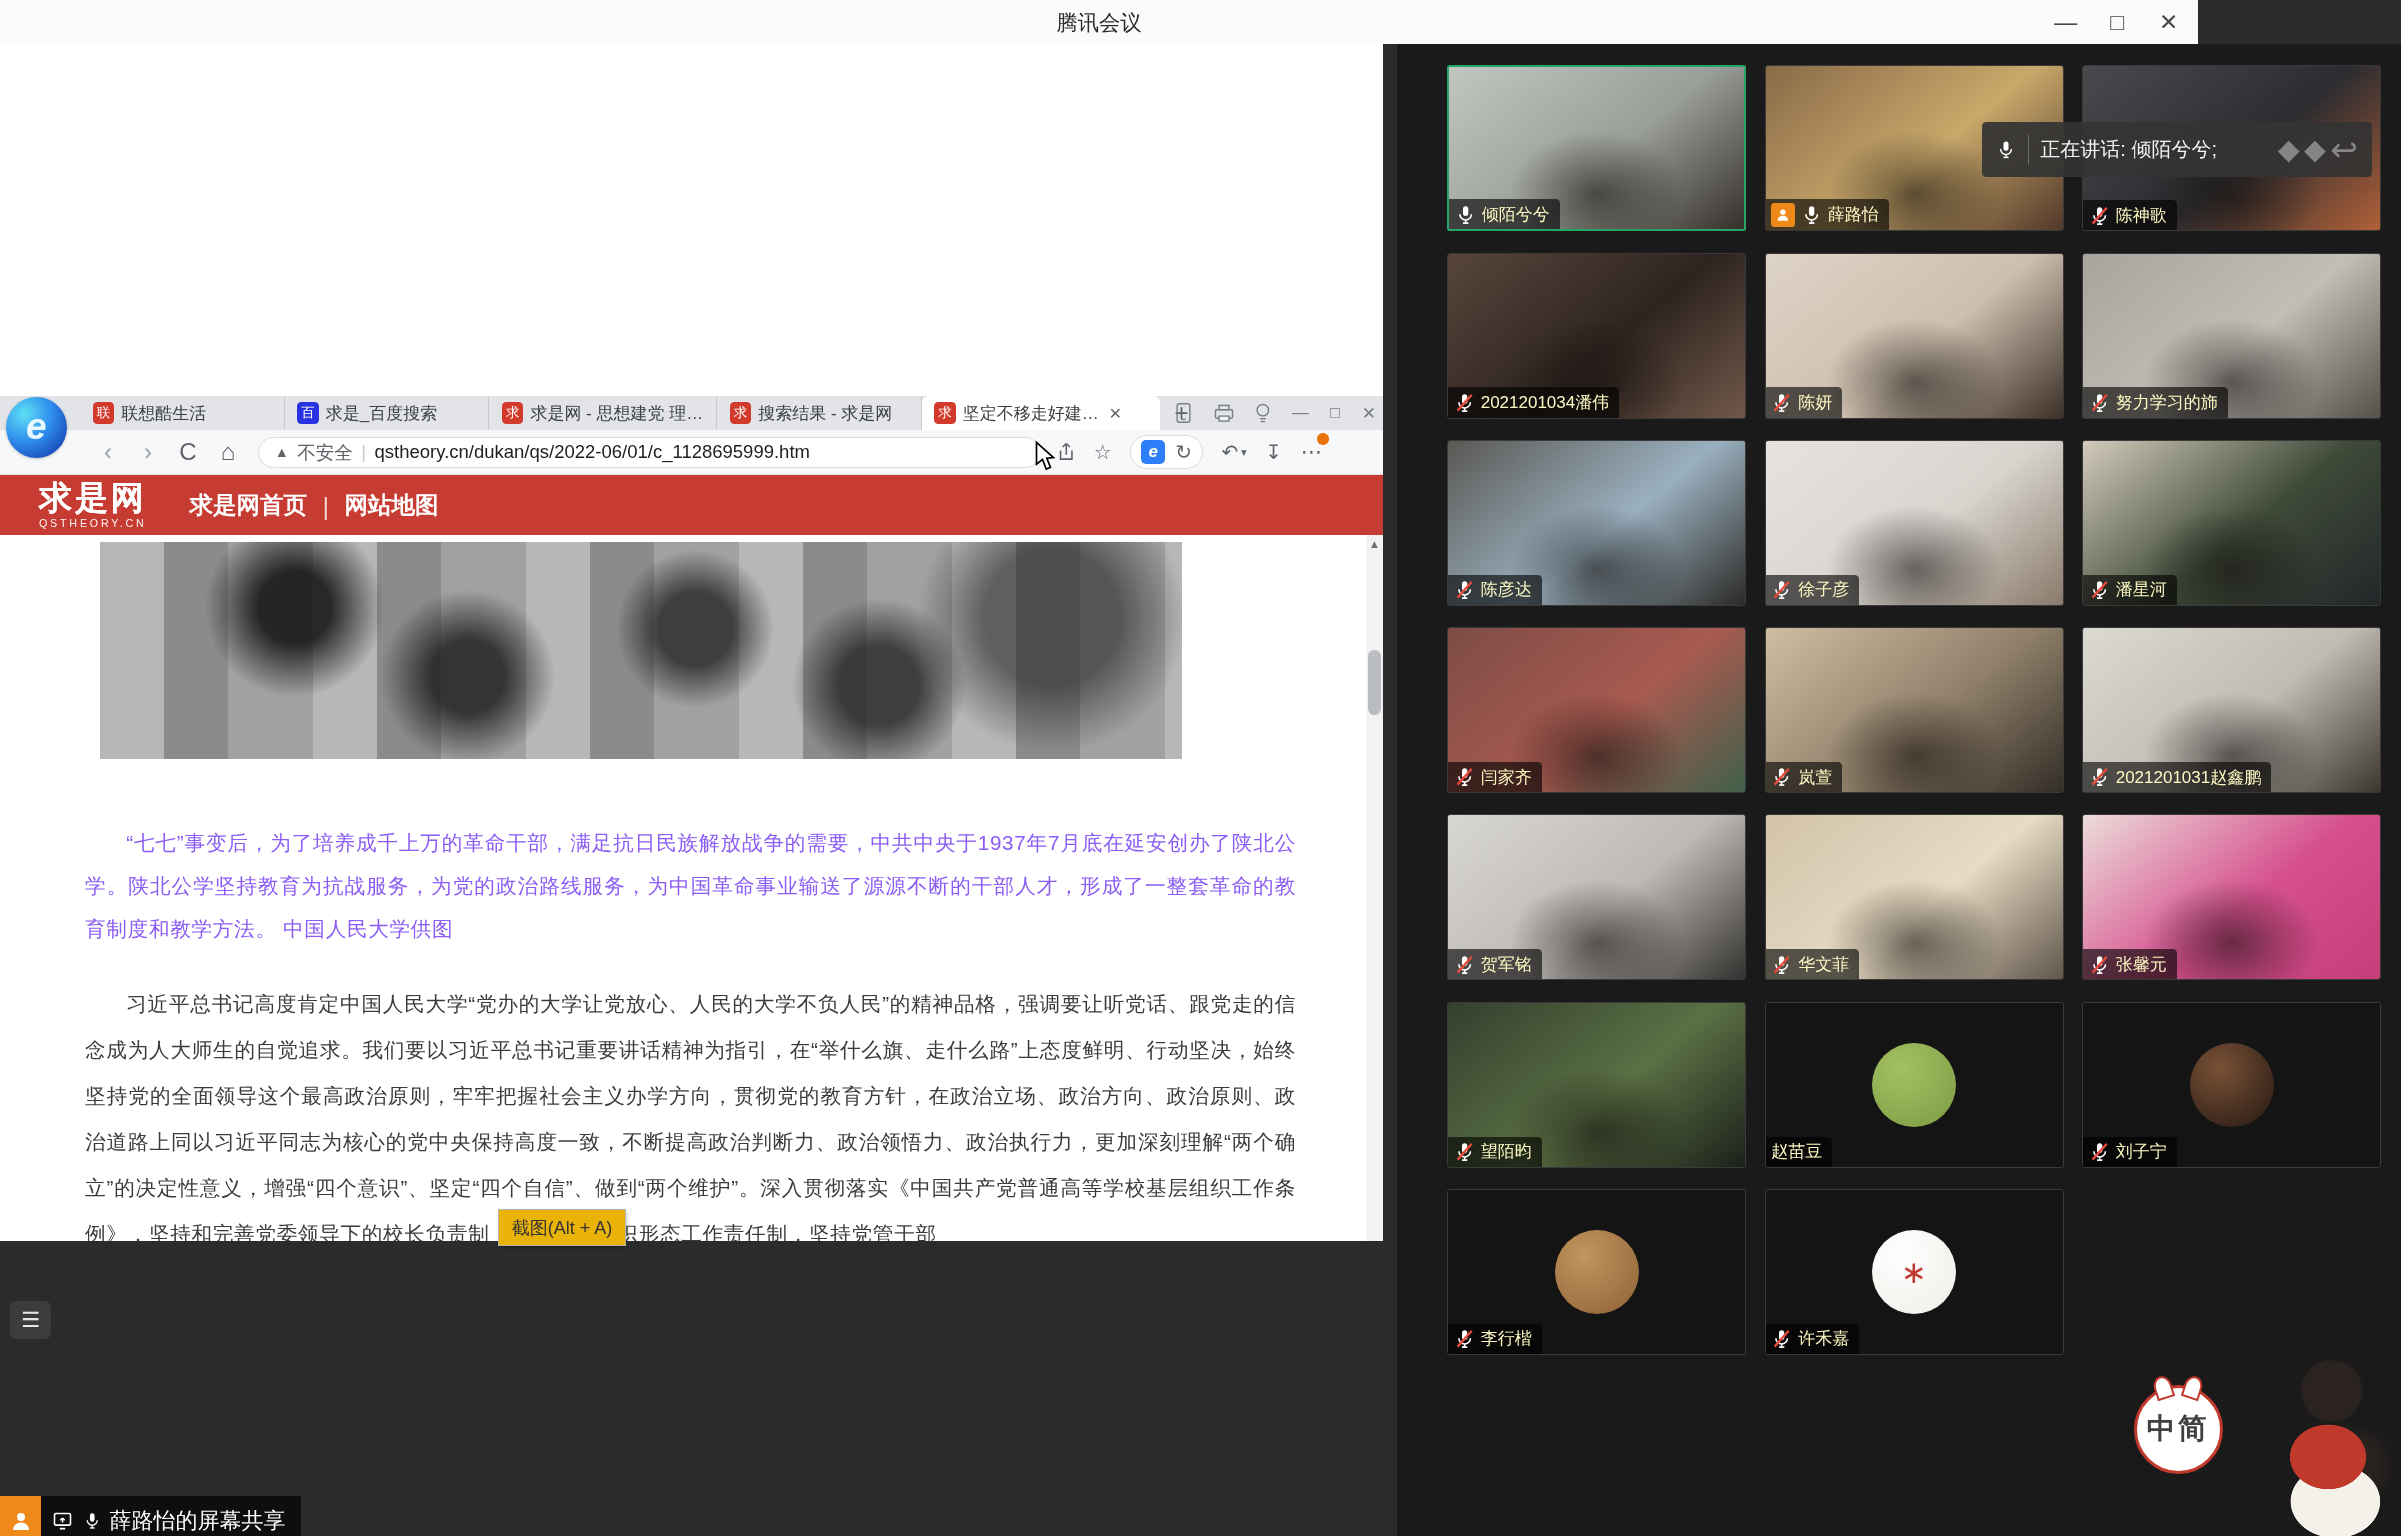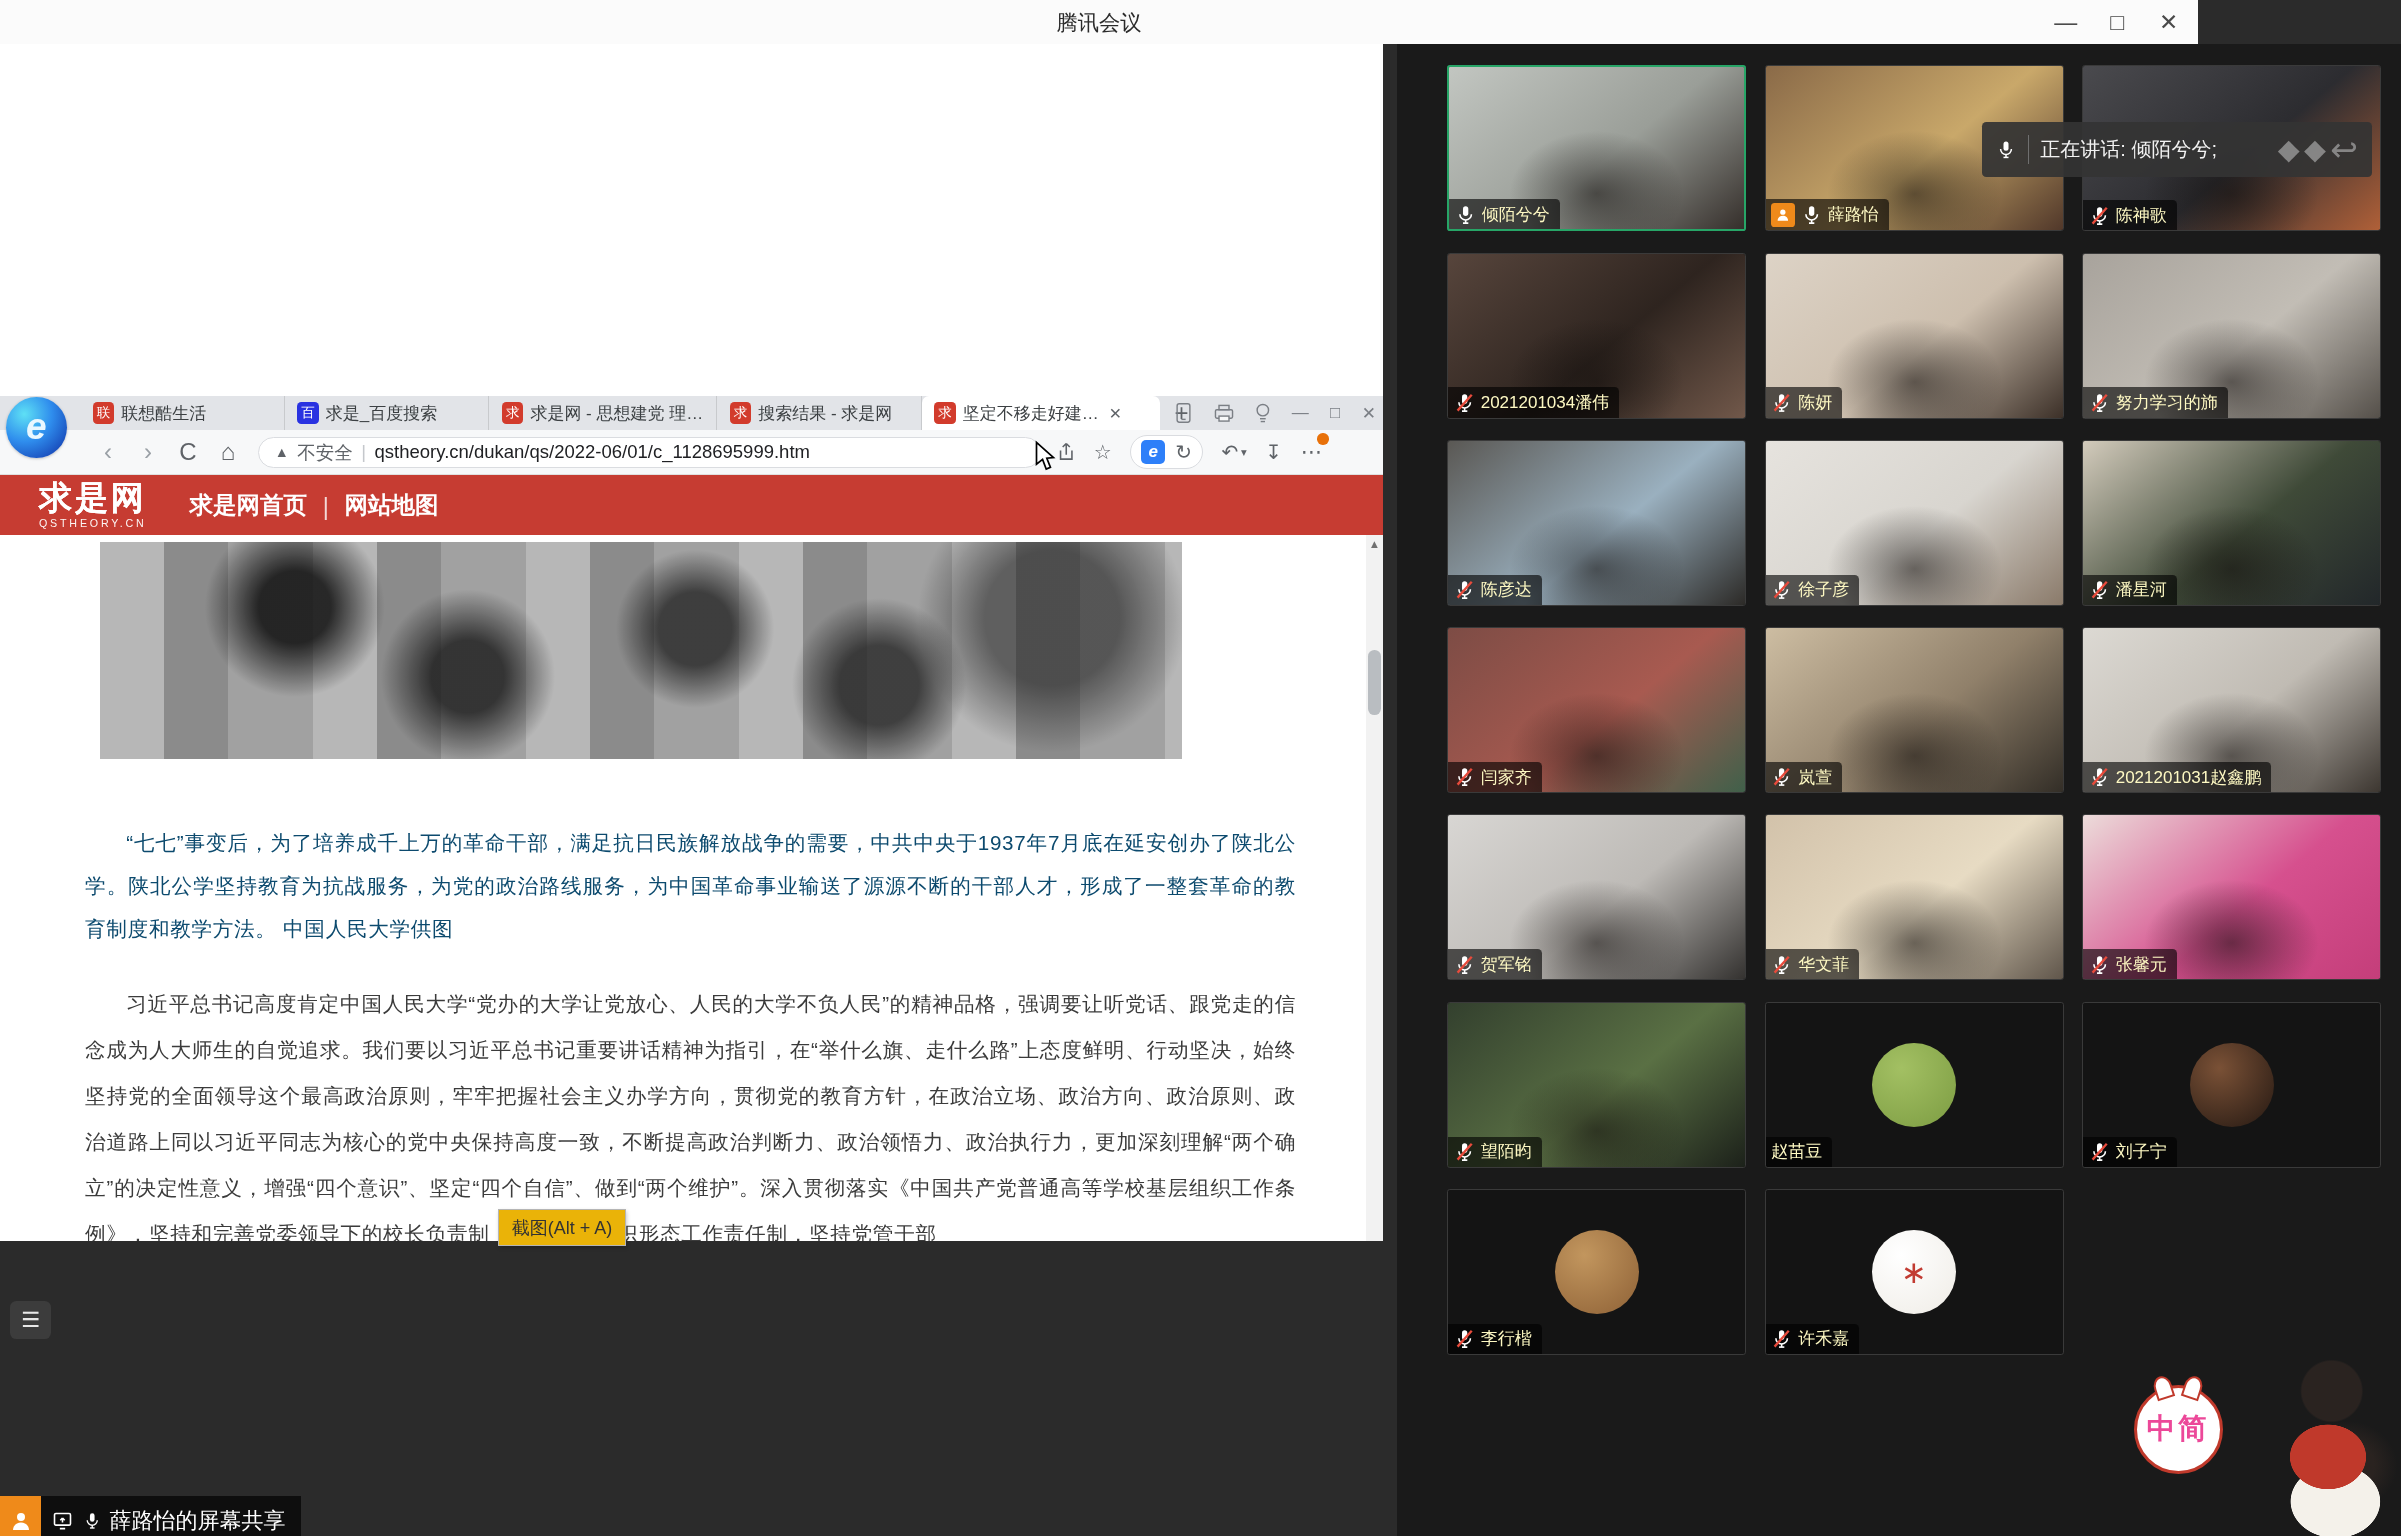--- a/index.html
+++ b/index.html
@@ -66,21 +66,21 @@
          background:
            radial-gradient(circle at 18% 30%,rgba(20,20,20,.85) 0 4%,transparent 10%),
            radial-gradient(circle at 34% 62%,rgba(30,30,30,.8) 0 5%,transparent 12%),
            radial-gradient(circle at 55% 40%,rgba(25,25,25,.7) 0 6%,transparent 13%),
            radial-gradient(circle at 72% 66%,rgba(35,35,35,.75) 0 5%,transparent 11%),
            radial-gradient(circle at 88% 35%,rgba(40,40,40,.6) 0 7%,transparent 14%),
            repeating-linear-gradient(90deg,#b9b4ac 0 64px,#8f8a82 64px 128px,#a49f97 128px 213px),
            linear-gradient(180deg,#cfcac2,#6e6a63);
          filter:grayscale(1) contrast(1.05);}
   .para{position:absolute;left:85px;width:1211px;text-align:justify;letter-spacing:0.7px;}
-  .para1{top:265px;font-size:20.6px;line-height:43px;color:#0c4a6e;text-indent:2em;}
+  .para1{top:265px;font-size:20.6px;line-height:43px;color:#8b5cf6;text-indent:2em;}
   .para2{top:425px;font-size:20.6px;line-height:46px;color:#3b3b3b;text-indent:2em;}
   .vscroll{position:absolute;right:0;top:0;width:17px;height:706px;background:#f2f2f2;}
   .vscroll .up{position:absolute;top:2.8px;left:0;width:17px;text-align:center;font-size:11.4px;color:#707070;}
   .vscroll .thumb{position:absolute;top:115px;left:2.1px;width:12.8px;height:65px;border-radius:6.4px;background:#b9bdc1;}
   
   .tooltip{position:absolute;left:498px;top:1165px;background:#eab308;border:0.7px solid #b5b5b5;
            box-shadow:1.4px 2.1px 4.3px rgba(0,0,0,.25);padding:5.7px 12.8px;font-size:18px;color:#333;z-index:20;}
   .float-btn{position:absolute;left:10px;top:1257px;width:41px;height:38px;border-radius:6.4px;background:#3c3c3c;
              display:flex;align-items:center;justify-content:center;color:#e8e8e8;font-size:21.3px;}
   .share-pill{position:absolute;left:0;top:1452px;display:flex;align-items:stretch;height:50px;}
@@ -109,21 +109,21 @@
                 border-radius:4.3px;display:flex;align-items:center;padding:0 14.2px;box-sizing:border-box;gap:11.4px;z-index:30;}
   .speak-banner .vdiv{width:1.4px;height:28.5px;background:#6f6f6f;}
   .speak-banner .stext{color:#f2f2f2;font-size:20px;white-space:nowrap;}
   .speak-banner .ghosts{margin-left:auto;display:flex;align-items:center;gap:4.3px;color:#9a9a9a;opacity:.8;}
   .speak-banner .ghosts .d{font-size:28.5px;}
   .speak-banner .ghosts .r{font-size:33px;}
   
   .anime{position:absolute;right:0;bottom:0;width:277px;height:178px;z-index:25;}
   .stamp{position:absolute;left:8.5px;top:25.6px;width:83px;height:83px;border-radius:50%;background:#fff;
          border:3.6px solid #c0392b;display:flex;align-items:center;justify-content:center;box-shadow:0 0 0 2.1px #fff inset;}
-  .stamp span{color:#ec4899;font-size:28.5px;font-weight:bold;letter-spacing:2.8px;}
+  .stamp span{color:#404040;font-size:28.5px;font-weight:bold;letter-spacing:2.8px;}
   .stamp::before,.stamp::after{content:"";position:absolute;top:-11.4px;width:14.2px;height:18.5px;border-radius:50% 50% 0 0;
          background:#fff;border:2.1px solid #c0392b;}
   .stamp::before{left:17px;transform:rotate(-18deg);}
   .stamp::after{right:17px;transform:rotate(18deg);}
   .girl{position:absolute;right:0;bottom:0;width:185px;height:178px;
         background:
           radial-gradient(circle at 62% 18%,#2a2320 0 16%,transparent 17%),
           radial-gradient(circle at 62% 24%,#f2d8c0 0 9%,transparent 10%),
           radial-gradient(ellipse 34% 30% at 60% 55%,#c0392b 0 60%,transparent 61%),
           radial-gradient(ellipse 40% 34% at 64% 80%,#f4f1ea 0 60%,transparent 61%),

